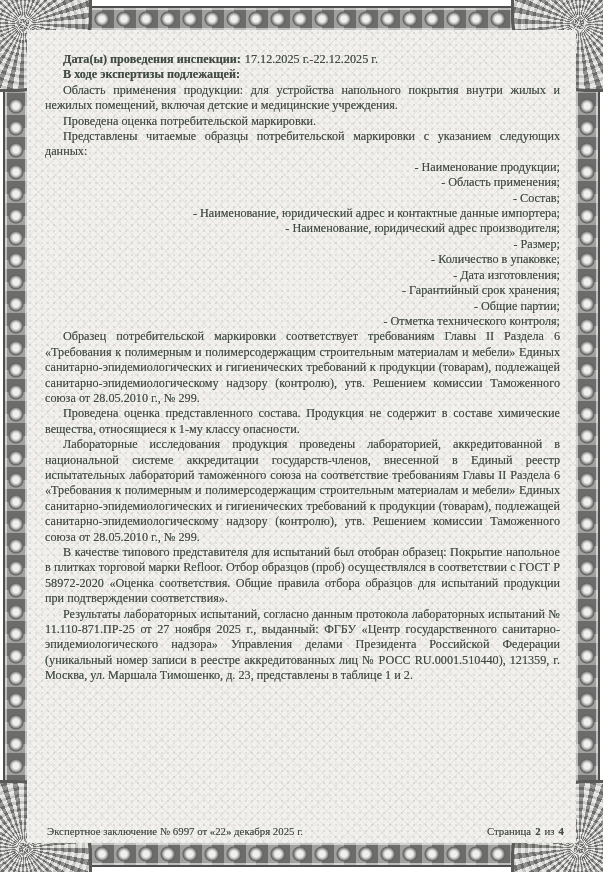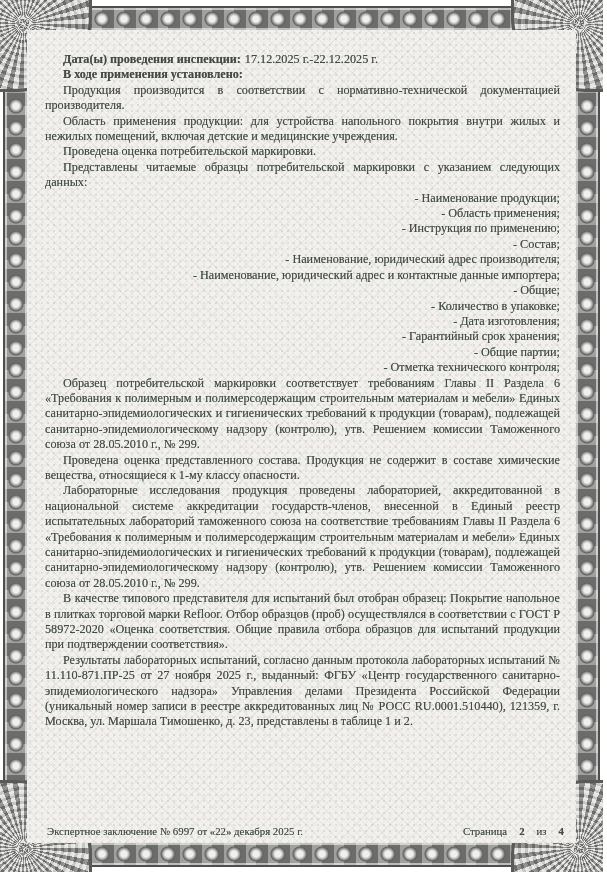--- a/index.html
+++ b/index.html
@@ -77,56 +77,54 @@
   .hline{font-weight:bold;}
   .hline .val{font-weight:normal;margin-left:4px;}
   .mark-list div{padding-left:14px;text-align:right;}
   .footer{
     position:absolute;left:20px;right:12px;bottom:5px;
     display:flex;justify-content:space-between;align-items:baseline;
     font-size:10.8px;line-height:13px;
     text-shadow:0 0 .4px rgba(65,74,69,.55);
     margin-top:44px;
   }
-  .footer .pagination{display:inline-flex;gap:12px;}
+  .footer .pagination{display:inline-flex;gap:4px;}
   .footer .pg-num{font-weight:bold;}
 </style>
 </head>
 <body>
 
 <div class="page">
 
   <div class="band band-h band-top"></div>
   <div class="band band-h band-bottom"></div>
   <div class="band band-v band-left"></div>
   <div class="band band-v band-right"></div>
   <div class="corner tl"></div>
   <div class="corner tr"></div>
   <div class="corner bl"></div>
   <div class="corner br"></div>
 
   <div class="sheet">
     <div class="content">
 
       <p class="hline"><span>Дата(ы) проведения инспекции:</span><span class="val">17.12.2025 г.-22.12.2025 г.</span></p>
-      <p class="hline">В ходе применения установлено:</p>
+      <p class="hline">В ходе экспертизы подлежащей:</p>
 
-      <p>Продукция производится в соответствии с нормативно-технической документацией производителя.</p>
       <p>Область применения продукции: для устройства напольного покрытия внутри жилых и нежилых помещений, включая детские и медицинские учреждения.</p>
       <p>Проведена оценка потребительской маркировки.</p>
       <p>Представлены читаемые образцы потребительской маркировки с указанием следующих данных:</p>
 
       <div class="mark-list">
         <div>- Наименование продукции;</div>
         <div>- Область применения;</div>
-        <div>- Инструкция по применению;</div>
         <div>- Состав;</div>
+        <div>- Наименование, юридический адрес и контактные данные импортера;</div>
         <div>- Наименование, юридический адрес производителя;</div>
-        <div>- Наименование, юридический адрес и контактные данные импортера;</div>
-        <div>- Общие;</div>
+        <div>- Размер;</div>
         <div>- Количество в упаковке;</div>
         <div>- Дата изготовления;</div>
         <div>- Гарантийный срок хранения;</div>
         <div>- Общие партии;</div>
         <div>- Отметка технического контроля;</div>
       </div>
 
       <p>Образец потребительской маркировки соответствует требованиям Главы II Раздела 6 «Требования к полимерным и полимерсодержащим строительным материалам и мебели» Единых санитарно-эпидемиологических и гигиенических требований к продукции (товарам), подлежащей санитарно-эпидемиологическому надзору (контролю), утв. Решением комиссии Таможенного союза от 28.05.2010 г., № 299.</p>
       <p>Проведена оценка представленного состава. Продукция не содержит в составе химические вещества, относящиеся к 1-му классу опасности.</p>
       <p>Лабораторные исследования продукция проведены лабораторией, аккредитованной в национальной системе аккредитации государств-членов, внесенной в Единый реестр испытательных лабораторий таможенного союза на соответствие требованиям Главы II Раздела 6 «Требования к полимерным и полимерсодержащим строительным материалам и мебели» Единых санитарно-эпидемиологических и гигиенических требований к продукции (товарам), подлежащей санитарно-эпидемиологическому надзору (контролю), утв. Решением комиссии Таможенного союза от 28.05.2010 г., № 299.</p>

